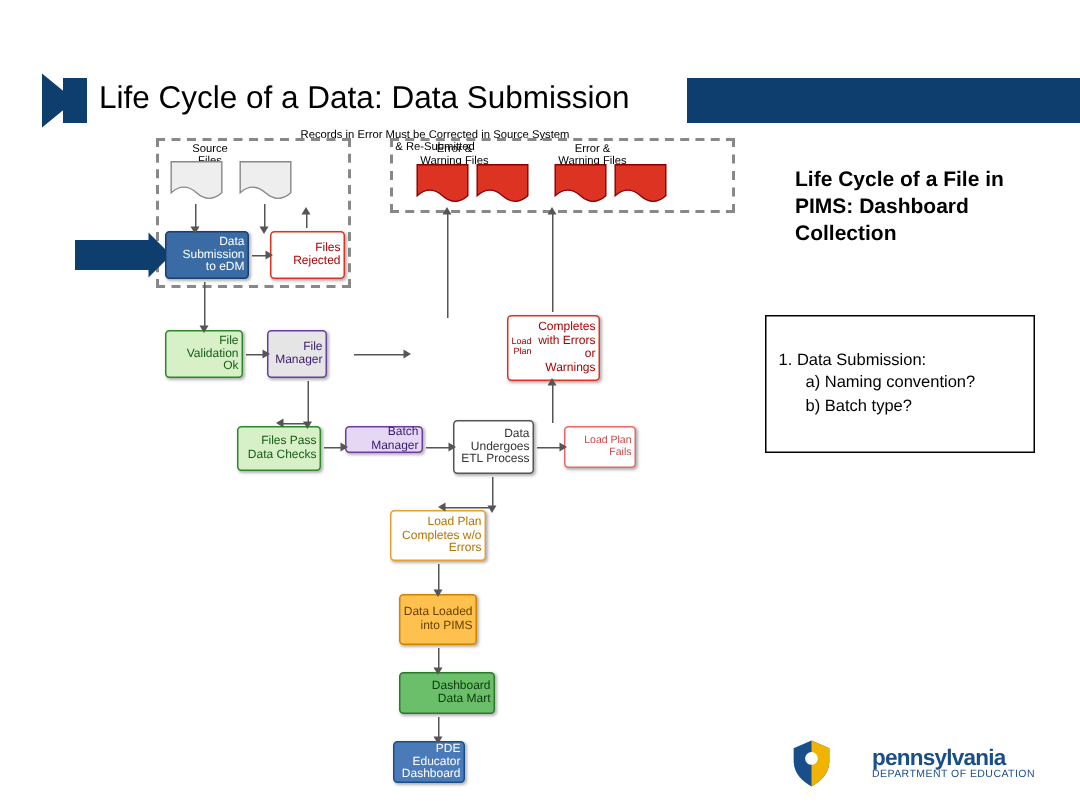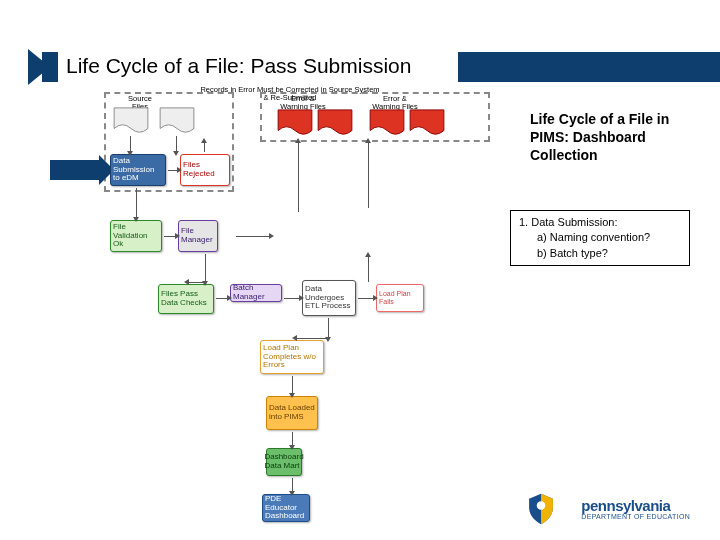--- a/index.html
+++ b/index.html
@@ -2,50 +2,50 @@
 <html><head>
 <meta charset="utf-8">
 <style>
 *{box-sizing:border-box;margin:0;padding:0}
 body{width:720px;height:540px;font-family:Arial,sans-serif;background:#fff;position:relative;overflow:hidden}
 .titlebar{position:absolute;top:52px;left:42px;right:0;height:30px;background:#0d3e6e;display:flex;align-items:center}
 .title-arrow{position:absolute;top:49px;left:28px;width:0;height:0;border-top:18px solid transparent;border-bottom:18px solid transparent;border-left:22px solid #0d3e6e}
 .title-text{position:absolute;top:54px;left:66px;font-size:21px;color:#000;z-index:3;font-family:Verdana,Arial,sans-serif}
 .title-white{position:absolute;top:52px;left:58px;width:400px;height:30px;background:#fff;z-index:2}
 .diagram{position:absolute;top:92px;left:80px;width:420px;height:430px}
-.node{position:absolute;border:1px solid;border-radius:3px;display:flex;align-items:center;justify-content:center;text-align:left;font-size:8px;line-height:1.1;padding:2px;box-shadow:1px 1px 2px rgba(0,0,0,.3)}
+.node{position:absolute;border:1px solid;border-radius:3px;display:flex;align-items:center;justify-content:center;text-align:right;font-size:8px;line-height:1.1;padding:2px;box-shadow:1px 1px 2px rgba(0,0,0,.3)}
 .doc{position:absolute;width:38px;height:30px}
 .doc svg{width:100%;height:100%}
 .dashbox{position:absolute;border:2px dashed #888}
 .arrow{position:absolute;background:#555}
 .arrow.v{width:1px}
 .arrow.h{height:1px}
 .arrow.v::after{content:'';position:absolute;bottom:-4px;left:-3px;border-left:3.5px solid transparent;border-right:3.5px solid transparent;border-top:5px solid #555}
 .arrow.h::after{content:'';position:absolute;right:-4px;top:-3px;border-top:3.5px solid transparent;border-bottom:3.5px solid transparent;border-left:5px solid #555}
 .arrow.h.left::after{right:auto;left:-4px;border-left:none;border-right:5px solid #555}
 .arrow.v.up::after{bottom:auto;top:-4px;border-top:none;border-bottom:5px solid #555}
 .bigarrow{position:absolute;top:68px;left:-30px;width:50px;height:20px;background:#0d3e6e}
 .bigarrow::after{content:'';position:absolute;right:-14px;top:-5px;border-top:15px solid transparent;border-bottom:15px solid transparent;border-left:15px solid #0d3e6e}
 .sidebox1{position:absolute;top:110px;right:30px;width:160px;font-size:14px;font-weight:bold;line-height:1.3}
-.sidebox2{position:absolute;top:210px;right:30px;width:180px;border:1px solid #000;padding:4px 8px;font-size:11px;line-height:1.4}
+.sidebox2{position:absolute;top:210px;right:30px;width:180px;border:1px solid #000;padding:22px 8px;font-size:11px;line-height:1.4}
 .sidebox2 .sub{padding-left:18px}
 .logo{position:absolute;bottom:14px;right:30px;display:flex;align-items:center;gap:23px}
 .logo-shield{width:34px;height:34px}
 .logo-txt{display:flex;flex-direction:column;line-height:1}
 .logo-txt .p{font-size:15px;font-weight:bold;color:#1a4e8a;letter-spacing:-.5px}
 .logo-txt .d{font-size:7px;color:#1a4e8a;letter-spacing:.3px}
 .banner{position:absolute;font-size:7.5px;text-align:center;line-height:1.1}
 </style>
 </head>
 <body>
 
 <div class="title-arrow"></div>
 <div class="titlebar"></div>
 <div class="title-white"></div>
-<div class="title-text">Life Cycle of a File: Pass Submission</div>
+<div class="title-text">Life Cycle of a Data: Data Submission</div>
 
 <div class="diagram">
 
   <div class="dashbox" style="top:0;left:24px;width:130px;height:100px"></div>
   <div class="dashbox" style="top:0;left:180px;width:230px;height:50px"></div>
 
   <div class="banner" style="top:3px;left:40px;width:40px">Source Files</div>
   <div class="banner" style="top:-6px;left:120px;width:180px;font-weight:normal">Records in Error Must be Corrected in Source System &amp; Re-Submitted</div>
   <div class="banner" style="top:3px;left:198px;width:50px">Error &amp; Warning Files</div>
   <div class="banner" style="top:3px;left:290px;width:50px">Error &amp; Warning Files</div>
@@ -70,31 +70,36 @@
         <path d="M2 2 h36 v22 q-9 8 -18 0 t-18 0 z" fill="#d32" stroke="#800"></path>
       </svg></div>
 
   <div class="bigarrow"></div>
 
   <div class="node" style="top:62px;left:30px;width:56px;height:32px;background:#3a6ba5;border-color:#1a3e6e;color:#fff">Data Submission to eDM</div>
   <div class="node" style="top:62px;left:100px;width:50px;height:32px;background:#fff;border-color:#d32;color:#a00">Files Rejected</div>
 
   <div class="node" style="top:128px;left:30px;width:52px;height:32px;background:#d7f0c8;border-color:#2a8a2a;color:#155c15">File Validation Ok</div>
   <div class="node" style="top:128px;left:98px;width:40px;height:32px;background:#e5e5e5;border-color:#6a3ea0;color:#3a1a6a">File Manager</div>
+  <div class="node" style="top:118px;left:258px;width:62px;height:44px;background:#fff;border-color:#d32;color:#a00">
+      <span style="font-size:6px;color:#a00">Load Plan</span>
+      <br>
+      <span>Completes with Errors or Warnings</span>
+    </div>
 
   <div class="node" style="top:192px;left:78px;width:56px;height:30px;background:#d7f0c8;border-color:#2a8a2a;color:#155c15">Files Pass Data Checks</div>
   <div class="node" style="top:192px;left:150px;width:52px;height:18px;background:#e6d8f5;border-color:#6a3ea0;color:#3a1a6a">Batch Manager</div>
   <div class="node" style="top:188px;left:222px;width:54px;height:36px;background:#fff;border-color:#555;color:#333">Data Undergoes ETL Process</div>
   <div class="node" style="top:192px;left:296px;width:48px;height:28px;background:#fff;border-color:#e66;color:#c44;font-size:7px">Load Plan Fails</div>
 
   <div class="node" style="top:248px;left:180px;width:64px;height:34px;background:#fff;border-color:#e6a030;color:#b37400">Load Plan Completes w/o Errors</div>
 
   <div class="node" style="top:304px;left:186px;width:52px;height:34px;background:#ffc14d;border-color:#cc8400;color:#663f00">Data Loaded into PIMS</div>
 
-  <div class="node" style="top:356px;left:186px;width:36px;height:28px;background:#6bbf6b;border-color:#2a7a2a;color:#0a3a0a">Dashboard Data Mart</div>
+  <div class="node" style="top:356px;left:186px;width:64px;height:28px;background:#6bbf6b;border-color:#2a7a2a;color:#0a3a0a">Dashboard Data Mart</div>
 
   <div class="node" style="top:402px;left:182px;width:48px;height:28px;background:#4a7ab8;border-color:#1a4e8a;color:#fff">PDE Educator Dashboard</div>
 
   <div class="arrow v" style="top:44px;left:50px;height:16px"></div>
   <div class="arrow v" style="top:44px;left:96px;height:16px"></div>
   <div class="arrow h" style="top:78px;left:88px;width:10px"></div>
   <div class="arrow v" style="top:96px;left:56px;height:30px"></div>
   <div class="arrow h" style="top:144px;left:84px;width:12px"></div>
   <div class="arrow h" style="top:144px;left:156px;width:34px"></div>
   <div class="arrow v up" style="top:50px;left:218px;height:70px"></div>

